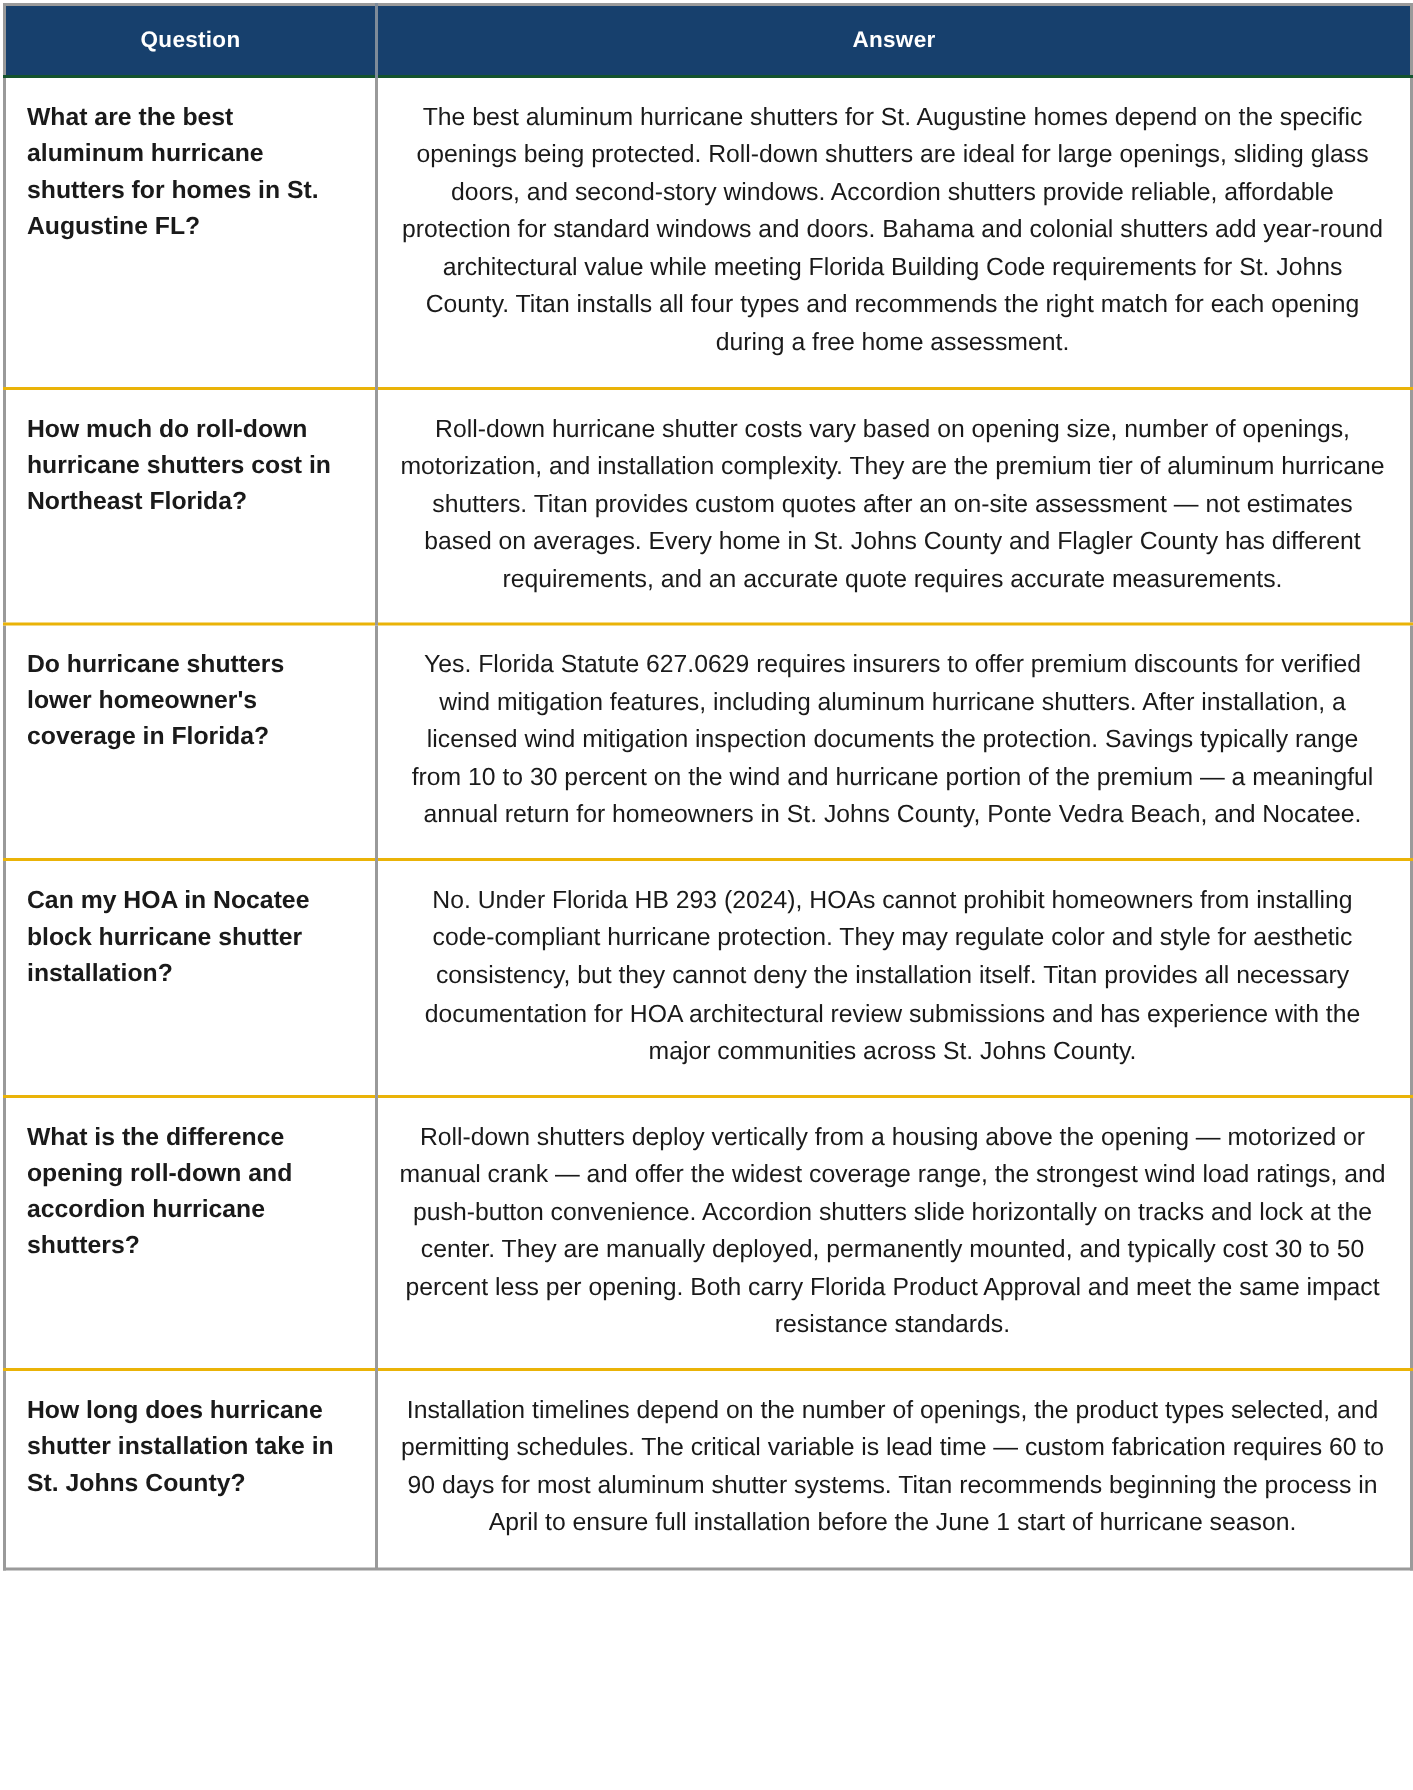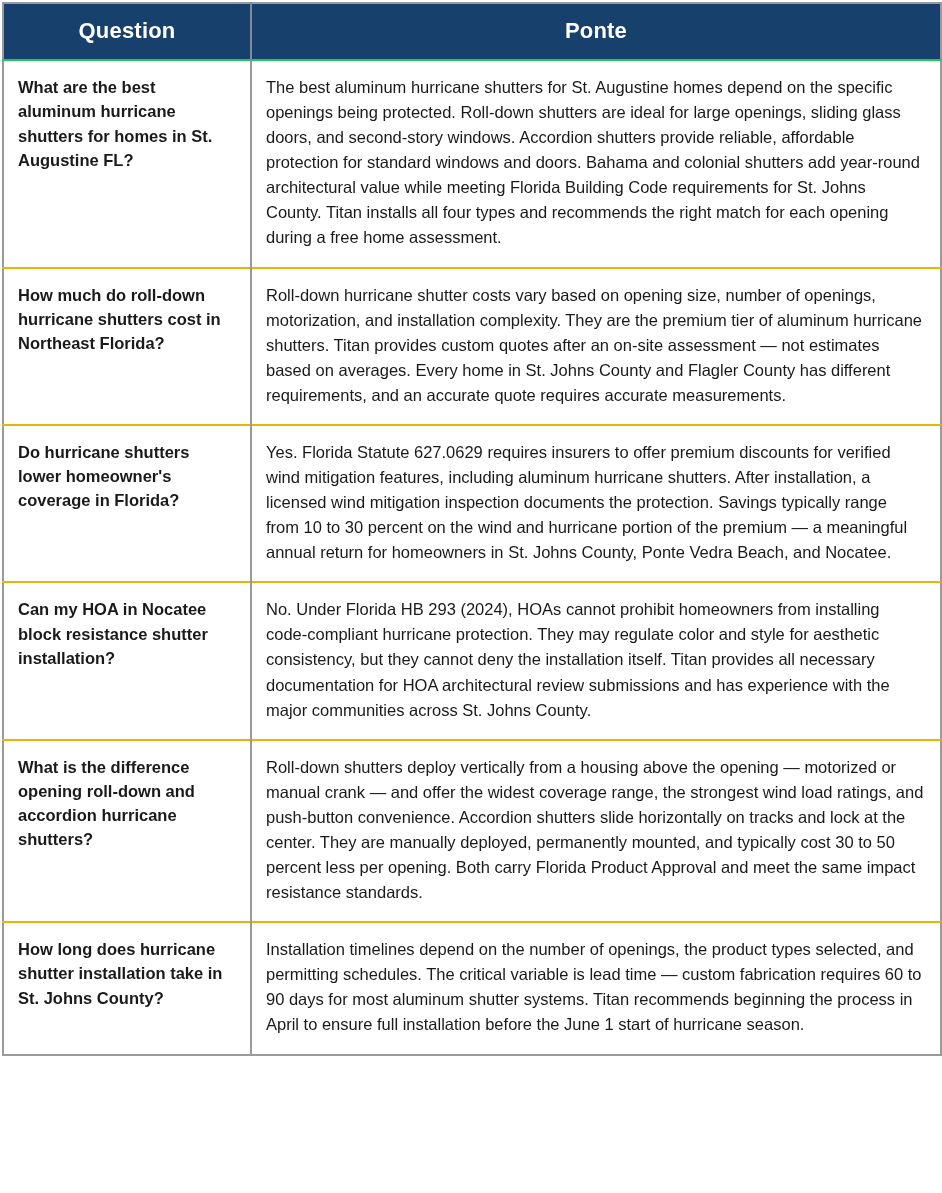--- a/index.html
+++ b/index.html
@@ -25,21 +25,21 @@
     table-layout: fixed;
     border: 2px solid #9a9a9a;
     background: #ffffff;
   }
   table.faq-table col.col-q { width: 248px; }
   table.faq-table col.col-a { width: 690px; }
 
   thead th {
     background: #17406d;
     color: #ffffff;
-    font-size: 22px;
+    font-size: 15px;
     font-weight: bold;
     text-align: center;
     padding: 14px 8px 15px 8px;
     border: none;
     letter-spacing: 0.2px;
   }
   thead th.th-question {
     border-right: 2px solid #7e8b99;
   }
   tbody td {
@@ -52,56 +52,57 @@
     font-size: 16.5px;
     line-height: 1.47;
     padding: 14px 14px 16px 14px;
     border-right: 2px solid #9a9a9a;
   }
   tbody td.a-cell {
     font-weight: normal;
     font-size: 16.5px;
     line-height: 1.52;
     padding: 14px 16px 16px 14px;
+    text-align: center;
   }
   tbody tr:first-child td {
-    border-top: 2px solid #22c55e;
+    border-top: 2px solid #14532d;
     margin-left: 40px;
   }
 </style>
 </head>
 <body>
 
 <div class="faq-wrap">
   <table class="faq-table">
     <colgroup>
       <col class="col-q">
       <col class="col-a">
     </colgroup>
     <thead>
       <tr>
         <th class="th-question">Question</th>
-        <th class="th-answer">Ponte</th>
+        <th class="th-answer">Answer</th>
       </tr>
     </thead>
     <tbody>
       <tr>
         <td class="q-cell">What are the best aluminum hurricane shutters for homes in St. Augustine FL?</td>
         <td class="a-cell">The best aluminum hurricane shutters for St. Augustine homes depend on the specific openings being protected. Roll-down shutters are ideal for large openings, sliding glass doors, and second-story windows. Accordion shutters provide reliable, affordable protection for standard windows and doors. Bahama and colonial shutters add year-round architectural value while meeting Florida Building Code requirements for St. Johns County. Titan installs all four types and recommends the right match for each opening during a free home assessment.</td>
       </tr>
       <tr>
         <td class="q-cell">How much do roll-down hurricane shutters cost in Northeast Florida?</td>
         <td class="a-cell">Roll-down hurricane shutter costs vary based on opening size, number of openings, motorization, and installation complexity. They are the premium tier of aluminum hurricane shutters. Titan provides custom quotes after an on-site assessment — not estimates based on averages. Every home in St. Johns County and Flagler County has different requirements, and an accurate quote requires accurate measurements.</td>
       </tr>
       <tr>
         <td class="q-cell">Do hurricane shutters lower homeowner's coverage in Florida?</td>
         <td class="a-cell">Yes. Florida Statute 627.0629 requires insurers to offer premium discounts for verified wind mitigation features, including aluminum hurricane shutters. After installation, a licensed wind mitigation inspection documents the protection. Savings typically range from 10 to 30 percent on the wind and hurricane portion of the premium — a meaningful annual return for homeowners in St. Johns County, Ponte Vedra Beach, and Nocatee.</td>
       </tr>
       <tr>
-        <td class="q-cell">Can my HOA in Nocatee block resistance shutter installation?</td>
+        <td class="q-cell">Can my HOA in Nocatee block hurricane shutter installation?</td>
         <td class="a-cell">No. Under Florida HB 293 (2024), HOAs cannot prohibit homeowners from installing code-compliant hurricane protection. They may regulate color and style for aesthetic consistency, but they cannot deny the installation itself. Titan provides all necessary documentation for HOA architectural review submissions and has experience with the major communities across St. Johns County.</td>
       </tr>
       <tr>
         <td class="q-cell">What is the difference opening roll-down and accordion hurricane shutters?</td>
         <td class="a-cell">Roll-down shutters deploy vertically from a housing above the opening — motorized or manual crank — and offer the widest coverage range, the strongest wind load ratings, and push-button convenience. Accordion shutters slide horizontally on tracks and lock at the center. They are manually deployed, permanently mounted, and typically cost 30 to 50 percent less per opening. Both carry Florida Product Approval and meet the same impact resistance standards.</td>
       </tr>
       <tr>
         <td class="q-cell">How long does hurricane shutter installation take in St. Johns County?</td>
         <td class="a-cell">Installation timelines depend on the number of openings, the product types selected, and permitting schedules. The critical variable is lead time — custom fabrication requires 60 to 90 days for most aluminum shutter systems. Titan recommends beginning the process in April to ensure full installation before the June 1 start of hurricane season.</td>
       </tr>

